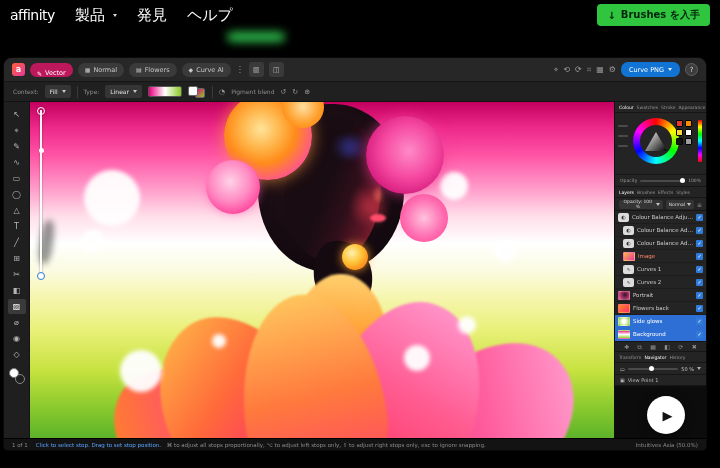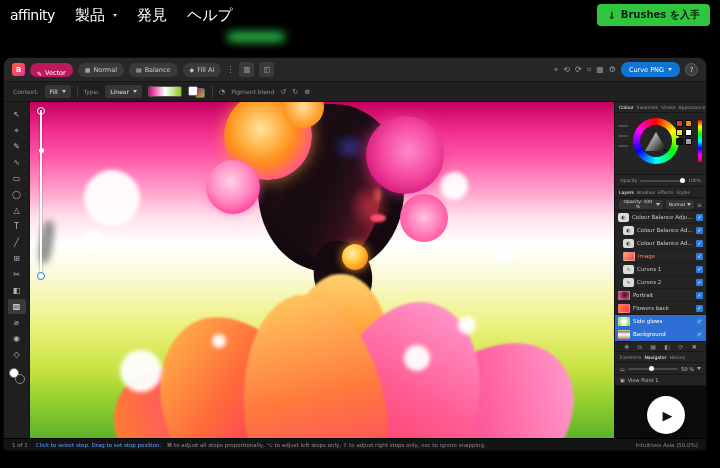--- a/index.html
+++ b/index.html
@@ -174,25 +174,25 @@
       <button class="persona active">
           <span class="pic">✎</span>
           <span>Vector</span>
         </button>
       <button class="persona">
           <span class="pic">▦</span>
           <span>Normal</span>
         </button>
       <button class="persona">
           <span class="pic">▤</span>
-          <span>Balance</span>
+          <span>Flowers</span>
         </button>
       <button class="persona">
           <span class="pic">◆</span>
-          <span>Fill AI</span>
+          <span>Curve AI</span>
         </button>
       <span class="tb-ico">⋮</span>
       <button class="tb-sq">▥</button>
       <button class="tb-sq">◫</button>
       <div class="spacer"></div>
       <button class="tb-ico">⌖</button>
       <button class="tb-ico">⟲</button>
       <button class="tb-ico">⟳</button>
       <button class="tb-ico">⌗</button>
       <button class="tb-ico">▦</button>

